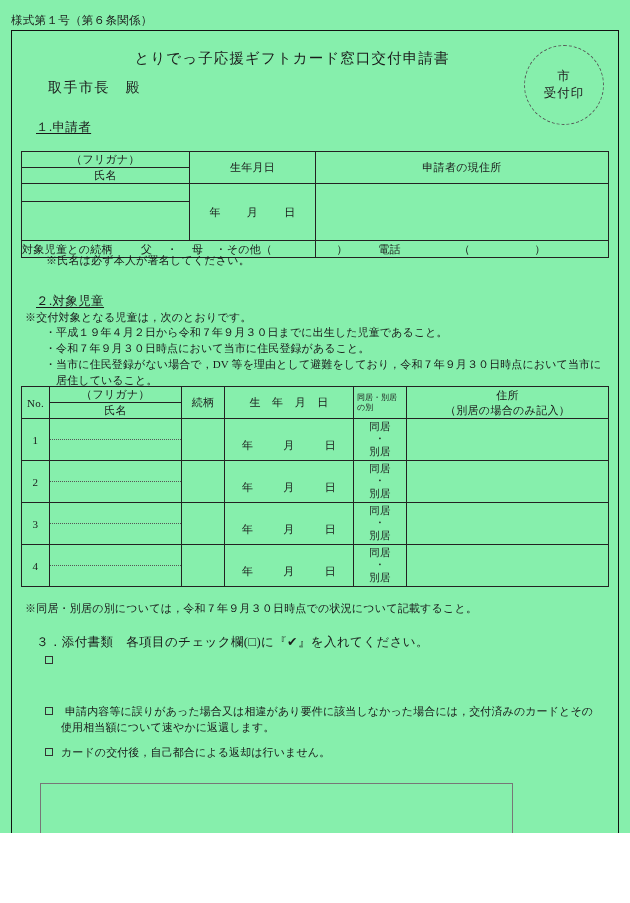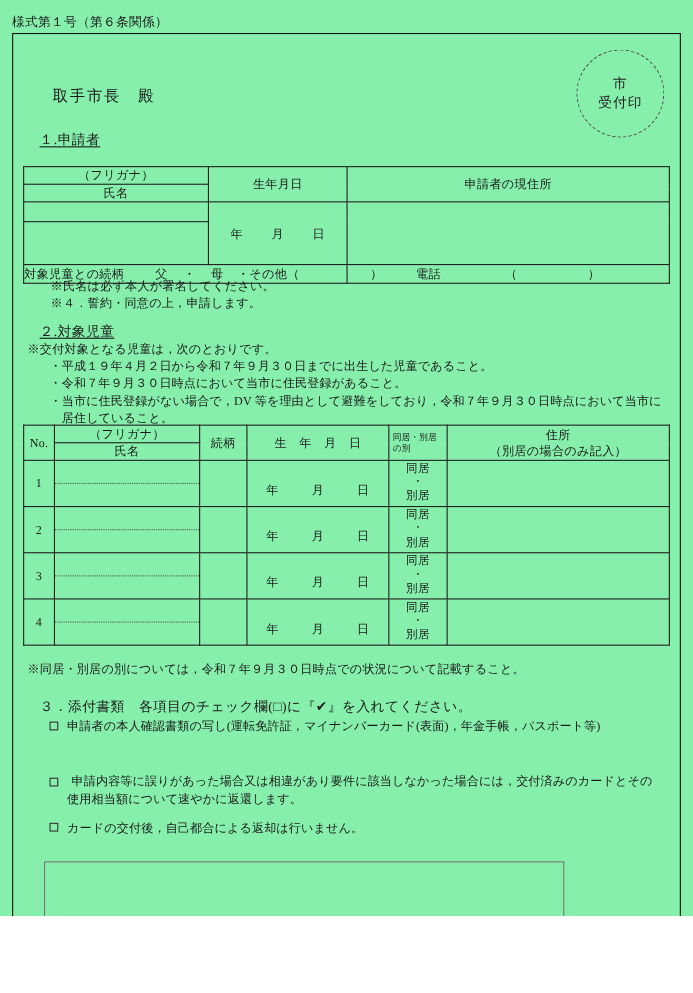--- a/index.html
+++ b/index.html
@@ -184,20 +184,21 @@
 </style>
 </head>
 <body>
 
 <div id="page">
 
   <div class="form-no">様式第１号（第６条関係）</div>
 
   <div class="page-frame">
 
+    <div class="doc-title">とりでっ子応援ギフトカード窓口交付申請書</div>
 
     <div class="seal">
       <span>市</span>
       <span>受付印</span>
     </div>
 
     <div class="addressee">取手市長　殿</div>
 
     <div class="abs sec-head" style="left:24px; top:88px;">１.申請者</div>
 
@@ -245,21 +246,20 @@
           <span style="display:inline-block;width:52px;"></span>
           <span>（</span>
           <span style="display:inline-block;width:58px;"></span>
           <span>）</span>
         </td>
       </tr>
     </tbody>
       </table>
 
     <div class="abs note" style="left:34px; top:222px;">※氏名は必ず本人が署名してください。</div>
-    <div class="abs note" style="left:34px; top:237px;">※４．誓約・同意の上，申請します。</div>
 
     <div class="abs sec-head" style="left:24px; top:262px;">２.対象児童</div>
     <div class="abs note" style="left:13px; top:279px;">※交付対象となる児童は，次のとおりです。</div>
 
     <div class="abs bullet" style="left:33px; top:294px;">・平成１９年４月２日から令和７年９月３０日までに出生した児童であること。</div>
     <div class="abs bullet" style="left:33px; top:310px;">・令和７年９月３０日時点において当市に住民登録があること。</div>
     <div class="abs bullet" style="left:33px; top:326px;">・当市に住民登録がない場合で，DV 等を理由として避難をしており，令和７年９月３０日時点において当市に</div>
     <div class="abs bullet" style="left:33px; top:342px;">　居住していること。</div>
 
     <table class="grid abs" style="left:9px; top:355px; width:588px;">
@@ -377,21 +377,20 @@
       </tr>
     </tbody>
       </table>
 
     <div class="abs note" style="left:13px; top:570px;">※同居・別居の別については，令和７年９月３０日時点での状況について記載すること。</div>
 
     <div class="abs sec-head-plain" style="left:24px; top:603px;">３．添付書類　各項目のチェック欄(□)に『✔』を入れてください。</div>
 
     <div class="abs chk-line" style="left:33px; top:622px; width:560px;">
       <span class="chk-box"></span>
-      <span>申請者の本人確認書類の写し(運転免許証，マイナンバーカード(表面)，年金手帳，パスポート等)</span>
     </div>
 
 
     <div class="abs chk-line" style="left:33px; top:673px; width:558px;">
       <span class="chk-box"></span>
       <span style="text-indent:4px; line-height:1.45;">申請内容等に誤りがあった場合又は相違があり要件に該当しなかった場合には，交付済みのカードとその使用相当額について速やかに返還します。</span>
     </div>
 
     <div class="abs chk-line" style="left:33px; top:714px; width:558px;">
       <span class="chk-box"></span>

